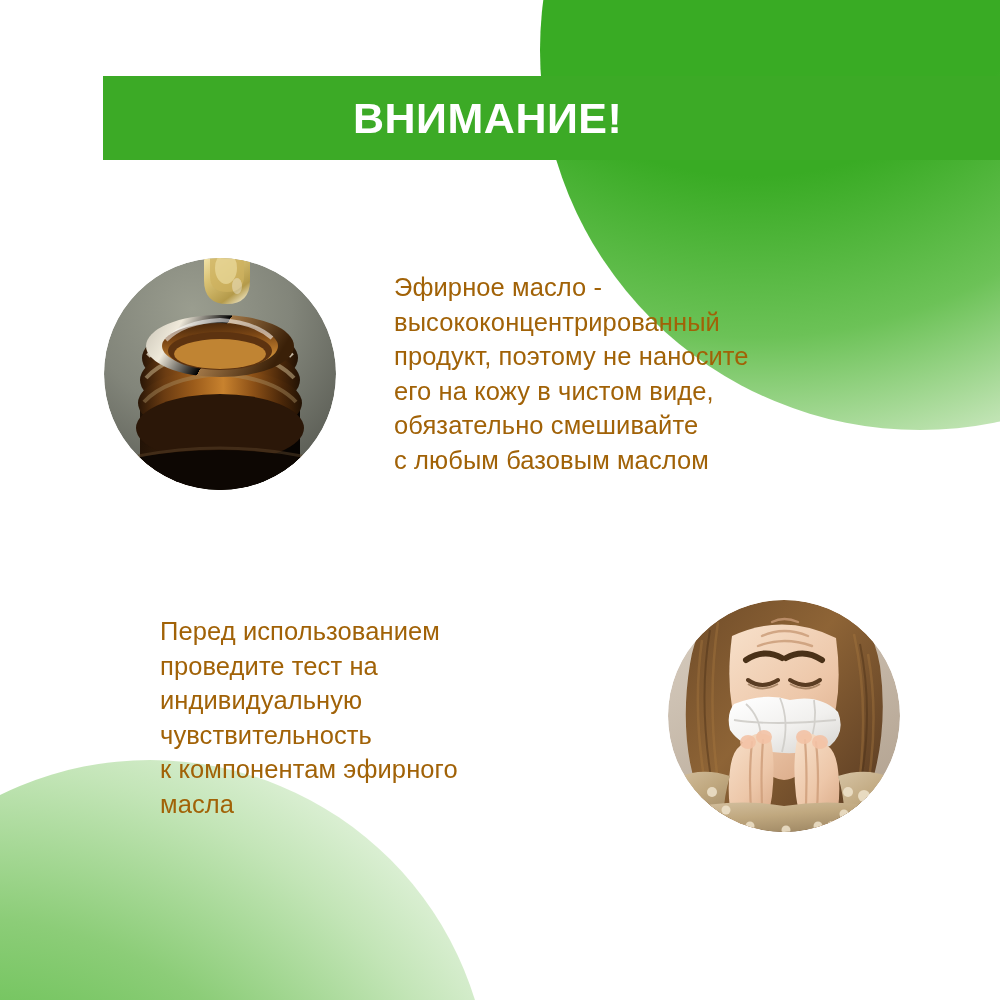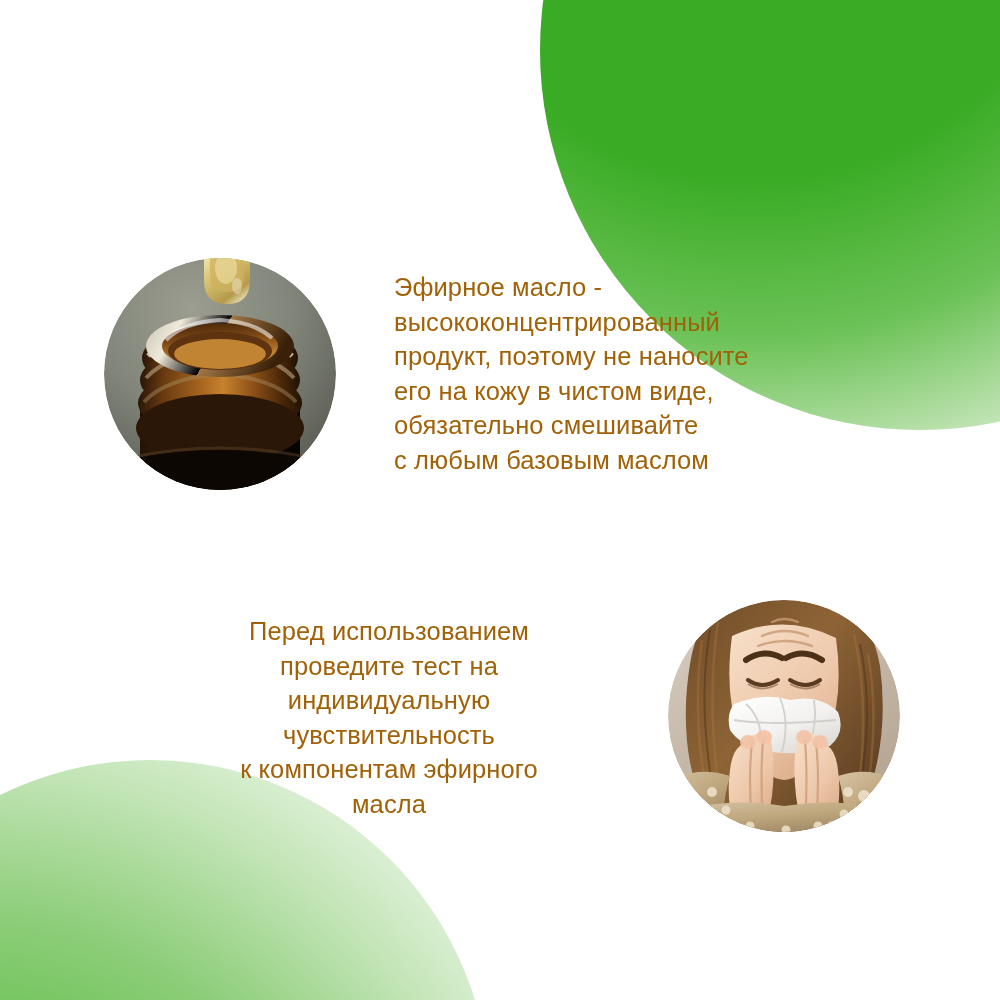--- a/index.html
+++ b/index.html
@@ -121,31 +121,34 @@
     left: 394px;
     top: 12px;
     width: 470px;
     text-align: left;
   }
 
   .text-two {
     left: 160px;
     top: 16px;
     width: 458px;
-    text-align: center;
+    text-align: left;
   }
 </style>
 </head>
 <body>
 
 <div id="poster">
 
   <div class="blob-top-right"></div>
   <div class="blob-bottom-left"></div>
 
+  <div class="header-banner">
+    <div class="header-title">ВНИМАНИЕ!</div>
+  </div>
 
   <div class="row row-one">
 
     <div class="photo-circle photo-bottle">
       <svg viewBox="0 0 232 232" xmlns="http://www.w3.org/2000/svg" aria-hidden="true">
         <defs>
           <radialGradient id="bgGrey" cx="38%" cy="22%" r="95%">
             <stop offset="0%" stop-color="#9a9d8f"></stop>
             <stop offset="45%" stop-color="#82857a"></stop>
             <stop offset="100%" stop-color="#4e5049"></stop>

